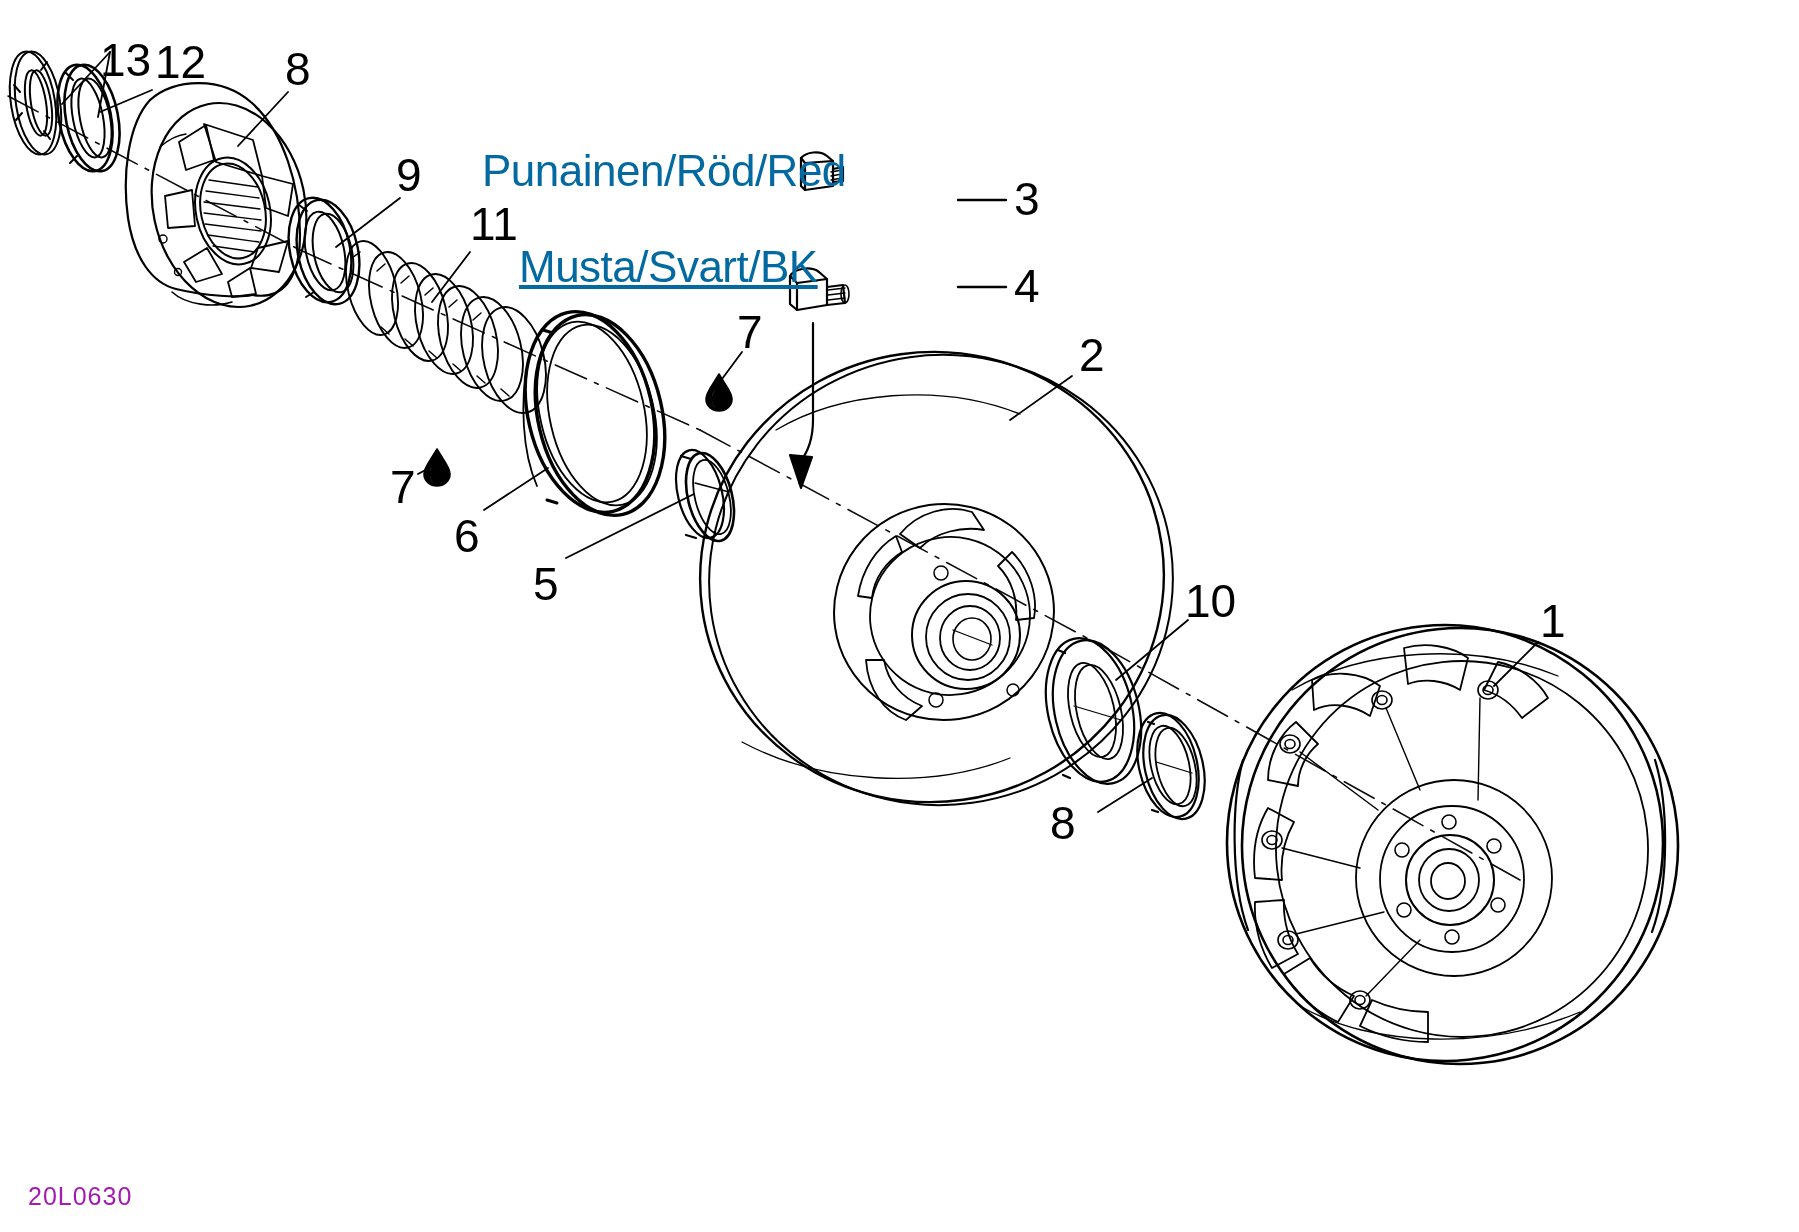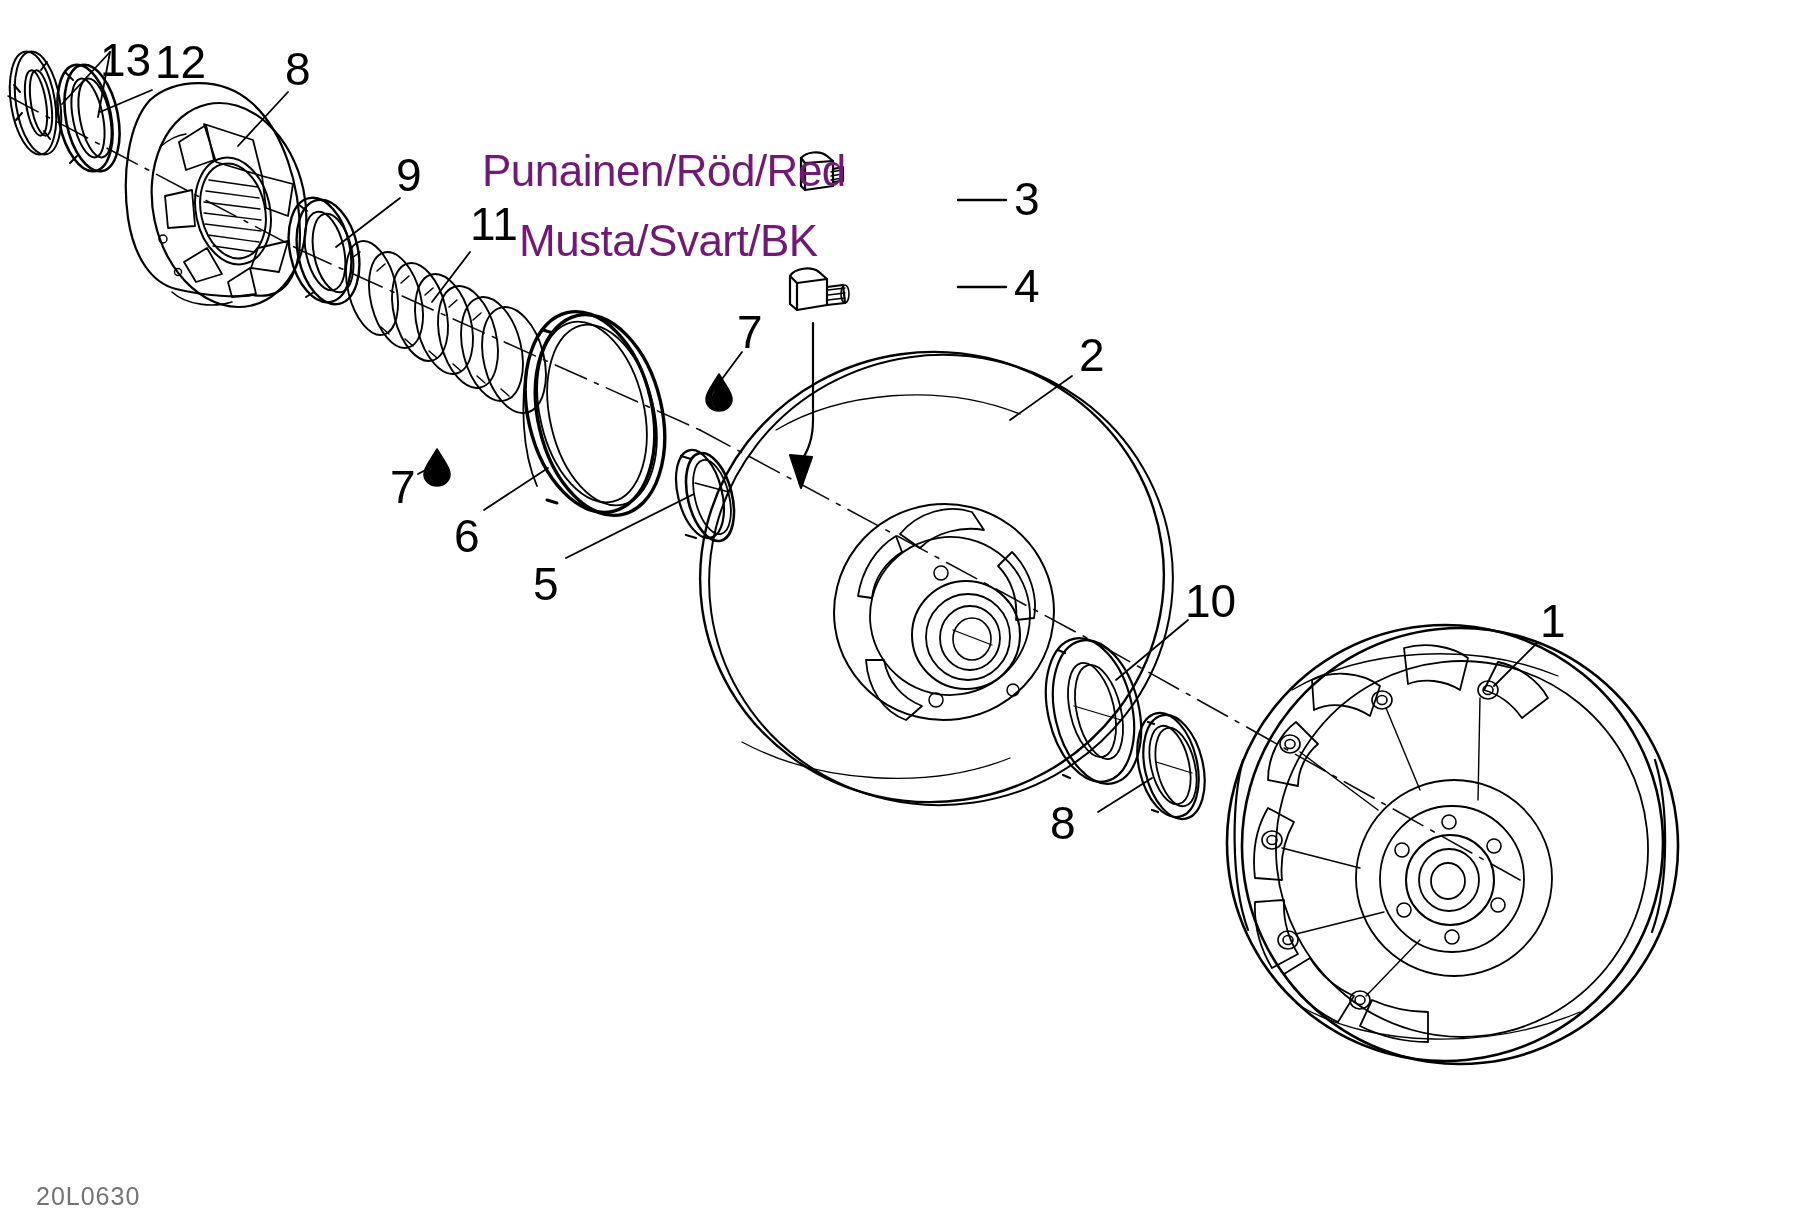--- a/index.html
+++ b/index.html
@@ -23,33 +23,32 @@
     color:#000;
     white-space:nowrap;
     user-select:none;
   }
   .wirelabel{
     position:absolute;
     font-family:"Liberation Sans", sans-serif;
     font-size:44px;
     line-height:46px;
     font-weight:400;
-    color:#701a75;
+    color:#0369a1;
     white-space:nowrap;
     letter-spacing:-0.5px;
   }
   .docid{
     position:absolute;
     left:28px;top:1182px;
     font-family:"Liberation Sans", sans-serif;
     font-size:25px;
     letter-spacing:1px;
-    color:#737373;
+    color:#a21caf;
     white-space:nowrap;
-    margin-left:8px;
   }
 </style>
 </head>
 <body>
 
 <div id="stage">
 
   <svg width="1799" height="1232" viewBox="0 0 1799 1232" fill="none" stroke="#000" stroke-width="2" stroke-linecap="round" stroke-linejoin="round">
 
     <g stroke-dasharray="34 9 4 9" stroke-width="1.6" opacity="0.95">
@@ -359,21 +358,21 @@
     </g>
 
     <g stroke-width="2.2">
       <path d="M 813 323 L 813 420 C 813 440, 808 452, 800 462"></path>
       <path d="M 790 455 L 801 488 L 812 457 Z" fill="#000" stroke="#000"></path>
     </g>
 
   </svg>
 
   <div class="wirelabel" style="left:482px;top:148px;">Punainen/Röd/Red</div>
-  <div class="wirelabel" style="left:519px;top:218px;">Musta/Svart/BK</div>
+  <div class="wirelabel" style="left:519px;top:244px;text-decoration:underline;">Musta/Svart/BK</div>
 
   <div class="callout" style="left:100px;top:5px;margin-top:32px;">13</div>
   <div class="callout" style="left:155px;top:39px;">12</div>
   <div class="callout" style="left:285px;top:46px;">8</div>
   <div class="callout" style="left:396px;top:152px;">9</div>
   <div class="callout" style="left:470px;top:201px;">11</div>
   <div class="callout" style="left:737px;top:309px;">7</div>
   <div class="callout" style="left:390px;top:464px;">7</div>
   <div class="callout" style="left:454px;top:513px;">6</div>
   <div class="callout" style="left:533px;top:561px;">5</div>

